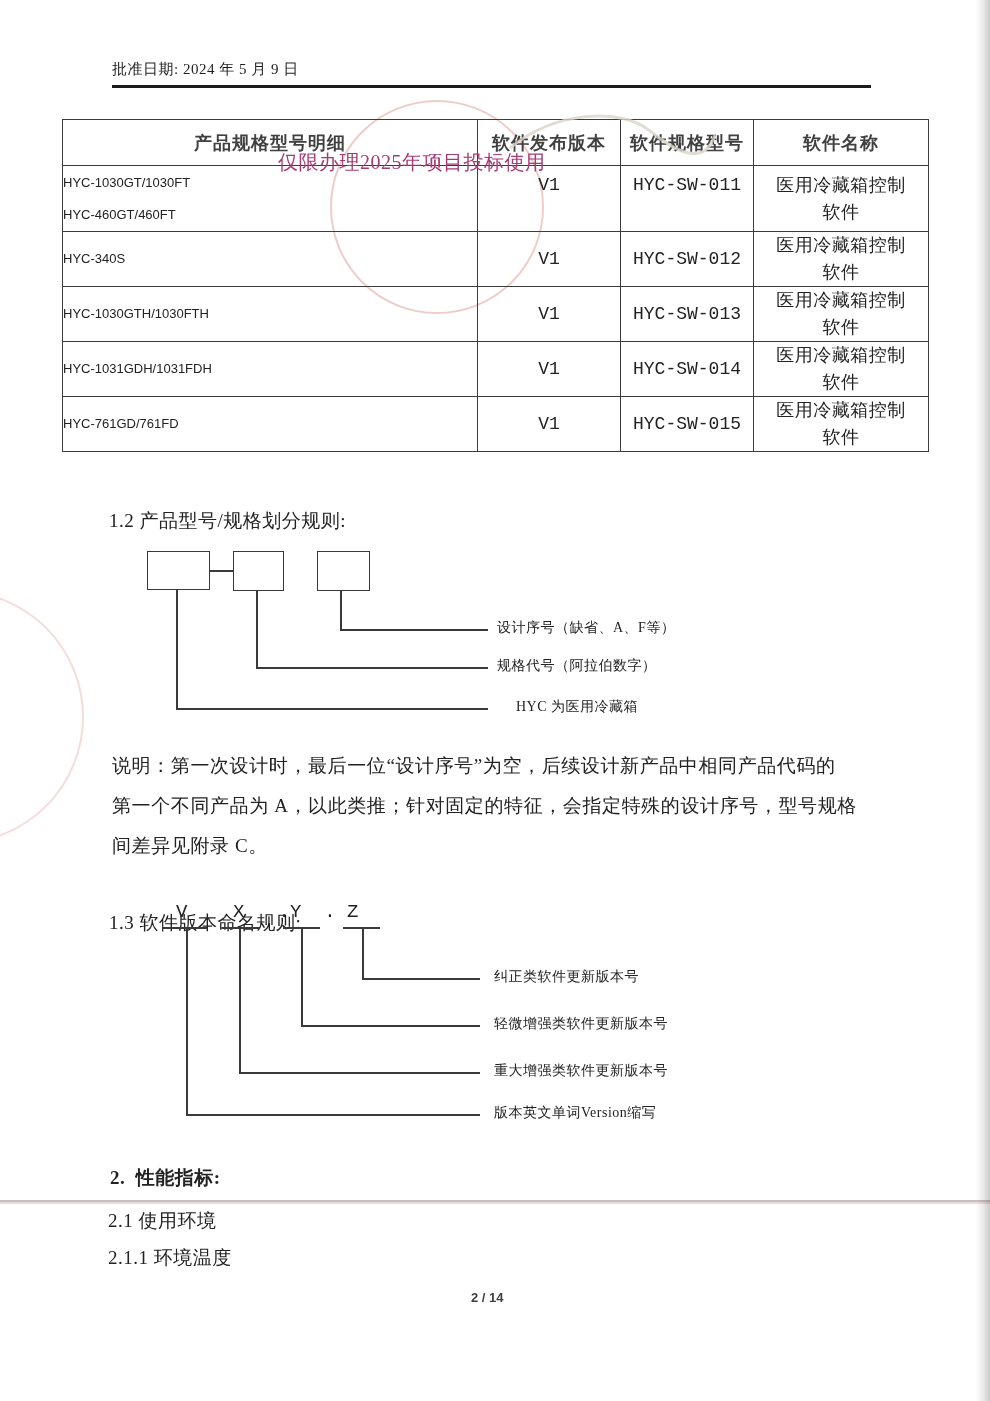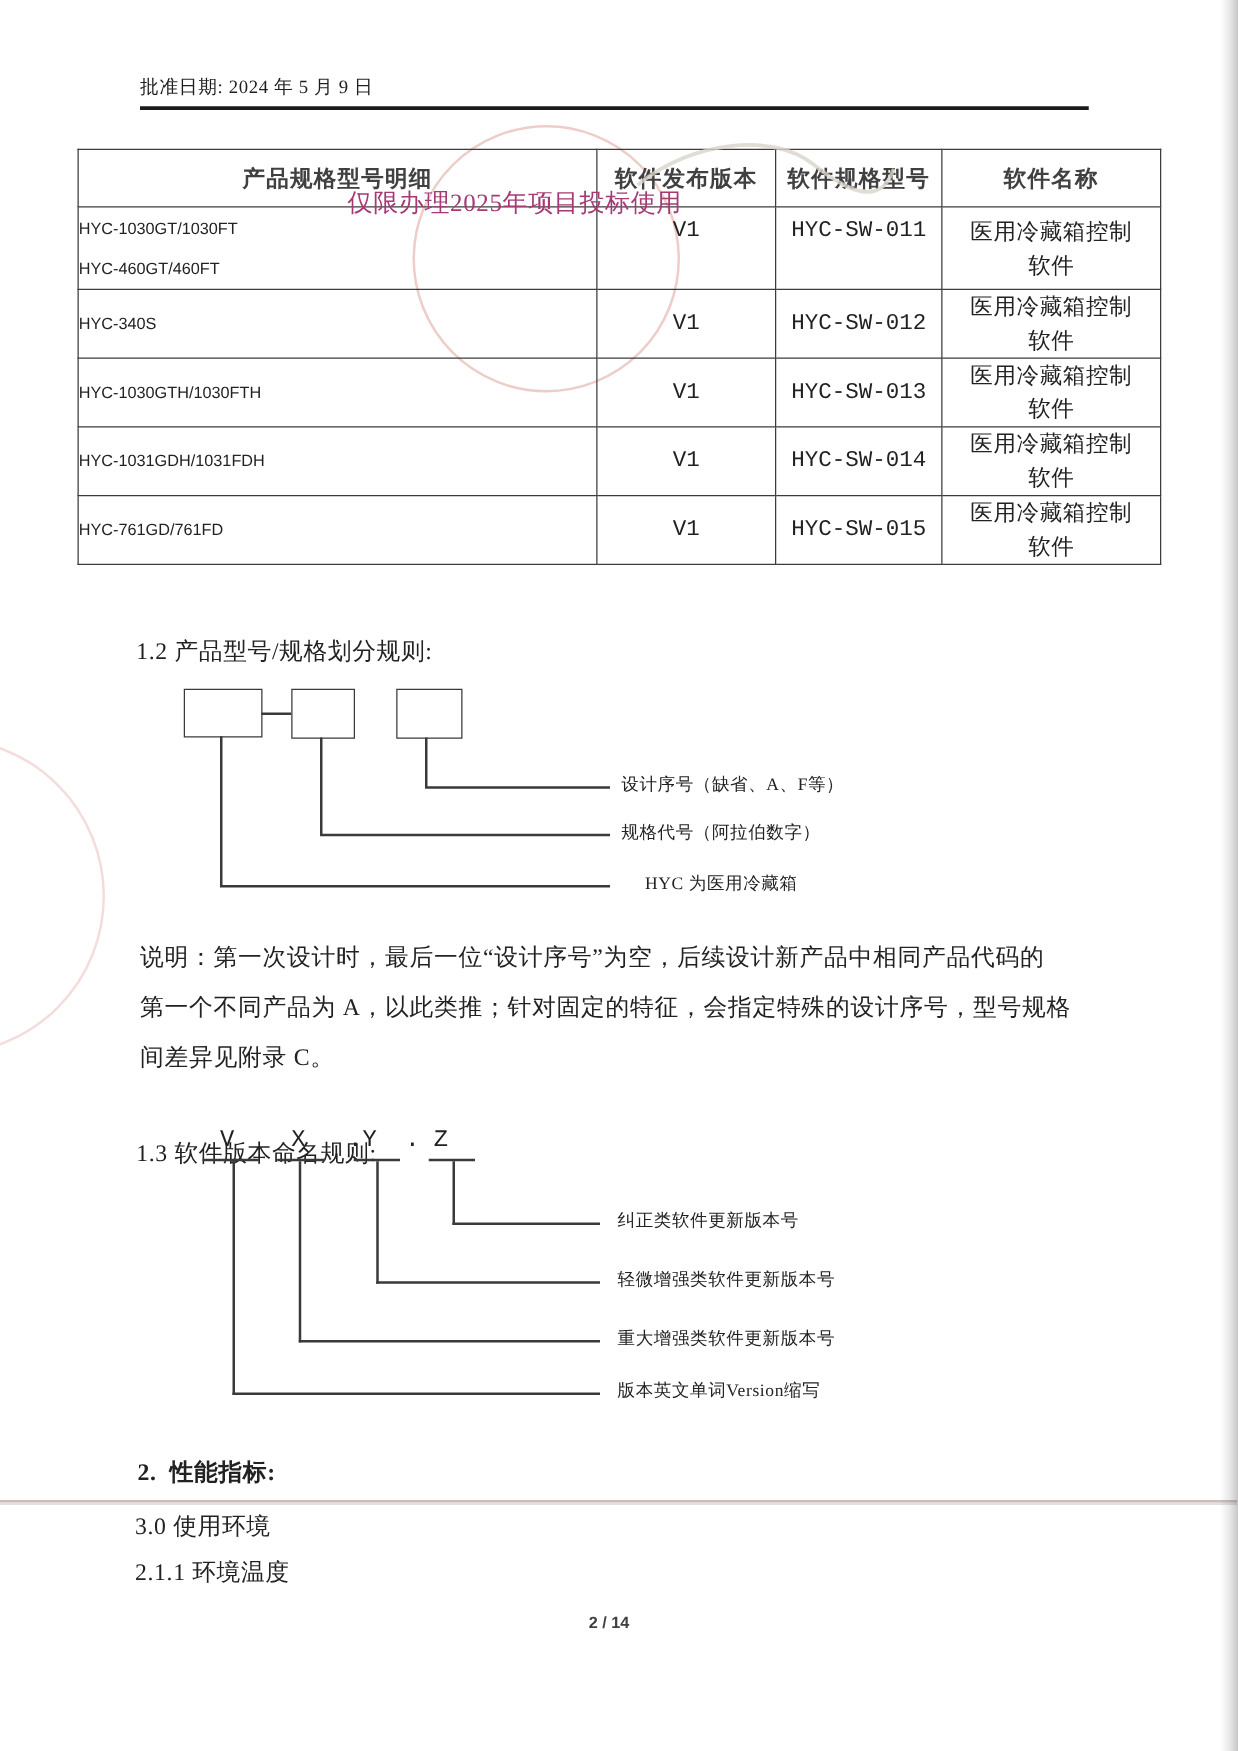--- a/index.html
+++ b/index.html
@@ -151,19 +151,19 @@
   <div class="hline" style="left:301px;top:1025px;width:179px;"></div>
   <div class="hline" style="left:239px;top:1072px;width:241px;"></div>
   <div class="hline" style="left:186px;top:1114px;width:294px;"></div>
   <div class="dlabel" style="left:494px;top:968px;">纠正类软件更新版本号</div>
   <div class="dlabel" style="left:494px;top:1015px;">轻微增强类软件更新版本号</div>
   <div class="dlabel" style="left:494px;top:1062px;">重大增强类软件更新版本号</div>
   <div class="dlabel" style="left:494px;top:1104px;">版本英文单词Version缩写</div>
 
   <div class="h-sec h2-bold" style="left:110px;top:1165px;">2.  性能指标:</div>
   <div class="fold-line"></div>
-  <div class="h-sec" style="left:108px;top:1208px;">3.0 使用环境</div>
+  <div class="h-sec" style="left:108px;top:1208px;">2.1 使用环境</div>
   <div class="h-sec" style="left:108px;top:1245px;">2.1.1 环境温度</div>
 
   <div class="page-num">2 / 14</div>
 
   <div class="edge-shade"></div>
 </div>
 
 </body></html>

